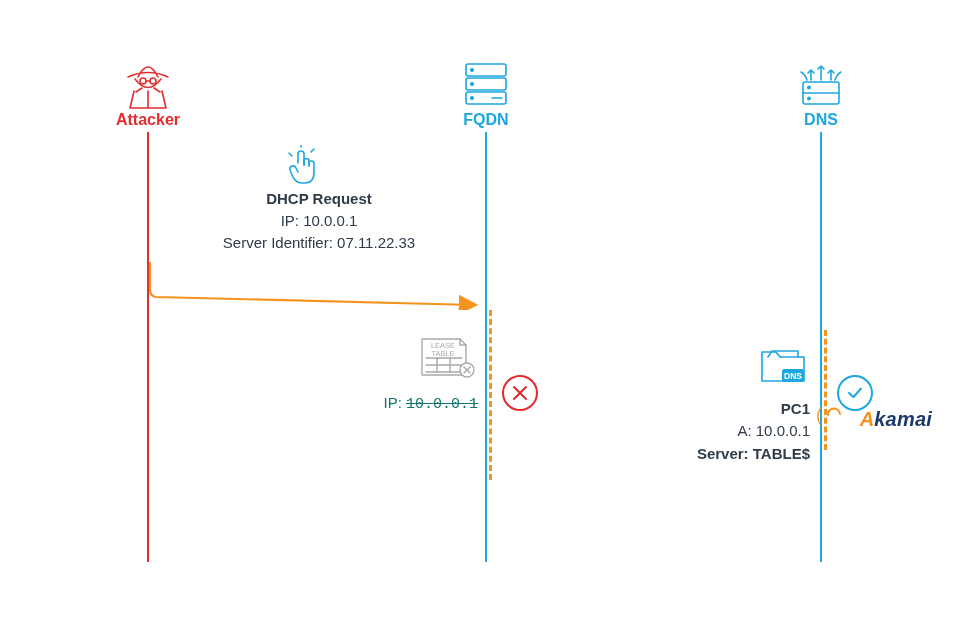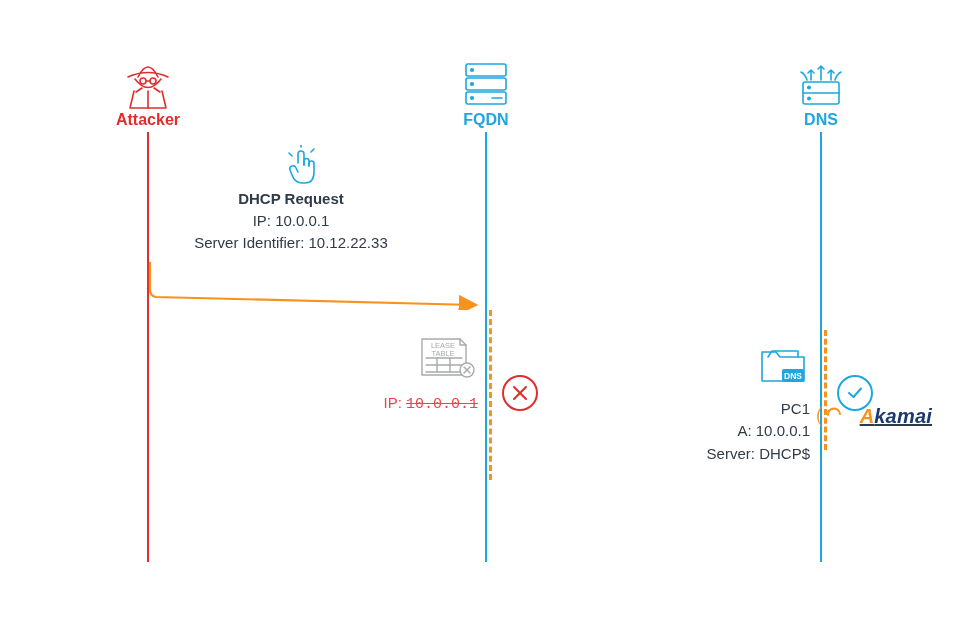--- a/index.html
+++ b/index.html
@@ -42,21 +42,21 @@
   .actor-label.dns      { color: #1da7e0; left: 761px; top: 111px; }
 
   
   .actor-icon { top: 58px; width: 60px; height: 52px; }
   .actor-icon.attacker { left: 118px; }
   .actor-icon.dhcp     { left: 456px; }
   .actor-icon.dns      { left: 791px; }
 
   
   .request-block {
-    left: 146px;
+    left: 174px;
     top: 188px;
     width: 290px;
     text-align: center;
     line-height: 1.45;
     font-size: 15px;
     color: #2f3b48;
   }
   .request-block .title { font-weight: 700; }
 
   .hand-icon {
@@ -91,38 +91,38 @@
   }
 
   
   .lease-block {
     left: 298px;
     top: 335px;
     width: 180px;
     text-align: right;
     line-height: 1.5;
     font-size: 15px;
-    color: #ef4444;
+    color: #0f766e;
   }
   .lease-block .strike { text-decoration: line-through; font-family: Liberation Mono, monospace; }
   .lease-block .lbl { font-weight: 400; }
   .lease-icon-wrap { text-align: right; margin-bottom: 6px; }
   .lease-row { white-space: nowrap; }
 
   
   .dns-block {
     left: 650px;
     top: 345px;
     width: 160px;
     text-align: right;
     line-height: 1.5;
     font-size: 15px;
     color: #2f3b48;
   }
-  .dns-block .lbl { font-weight: 400; }
+  .dns-block .lbl { font-weight: 700; }
 
   
   .status-circle {
     width: 32px;
     height: 32px;
     border-radius: 50%;
     display: flex;
     align-items: center;
     justify-content: center;
   }
@@ -135,23 +135,22 @@
     left: 837px;
     top: 375px;
     border: 2px solid #1da7e0;
   }
 
   
   .logo {
     right: 28px;
     bottom: 18px;
     display: flex;
-    align-items: center;
+    align-items: flex-end;
     gap: 14px;
-    text-decoration: underline;
   }
   .logo-text {
     font-weight: 700;
     font-style: italic;
     font-size: 20px;
     color: #1b3a6b;
     letter-spacing: 0.2px;
   }
   .logo-a-cap { color: #f6931e; }
 </style>
@@ -229,21 +228,21 @@
         <line x1="11" y1="8" x2="14" y2="11"></line>
         <line x1="23" y1="2" x2="23" y2="0"></line>
         <line x1="33" y1="7" x2="36" y2="4"></line>
       </g>
     </svg>
   </div>
 
   <div class="abs request-block">
     <div class="title">DHCP Request</div>
     <div>IP: 10.0.0.1</div>
-    <div>Server Identifier: 10.12.22.33</div>
+    <div>Server Identifier: 07.11.22.33</div>
   </div>
 
   <div class="abs arrow-container">
     <svg width="336" height="50" viewBox="0 0 336 50">
       <defs>
         <marker id="arrowhead" markerWidth="9" markerHeight="9" refX="7" refY="4.5" orient="auto">
           <path d="M0 0 L9 4.5 L0 9 Z" fill="#f6931e"></path>
         </marker>
       </defs>
       <path d="M2 2 L2 30 Q2 36 8 37 L326 45" fill="none" stroke="#f6931e" stroke-width="2.2" marker-end="url(#arrowhead)"></path>
@@ -290,21 +289,21 @@
         <g fill="none" stroke="#1da7e0" stroke-width="1.6" stroke-linecap="round" stroke-linejoin="round">
           <path d="M4 12 L4 36 L46 36 L46 12 L22 12 L18 7 L4 7 Z"></path>
           <path d="M10 12 L14 6 L40 6 L40 12"></path>
           <rect x="24" y="24" width="22" height="13" rx="2" fill="#1da7e0" stroke="none"></rect>
         </g>
         <text x="35" y="33.5" text-anchor="middle" font-size="8.5" font-weight="700" fill="#ffffff" font-family="Arial">DNS</text>
       </svg>
     </div>
     <div class="lbl">PC1</div>
     <div>A: 10.0.0.1</div>
-    <div><span class="lbl">Server:</span> <span class="lbl">DHCP$</span></div>
+    <div><span class="lbl">Server:</span> <span class="lbl">TABLE$</span></div>
   </div>
 
   <div class="abs status-circle status-pass">
     <svg width="18" height="18" viewBox="0 0 18 18">
       <path d="M3 9 L7.5 13 L15 4.5" fill="none" stroke="#1da7e0" stroke-width="2" stroke-linecap="round" stroke-linejoin="round"></path>
     </svg>
   </div>
 
   <div class="abs logo">
     <svg width="30" height="30" viewBox="0 0 30 30">

